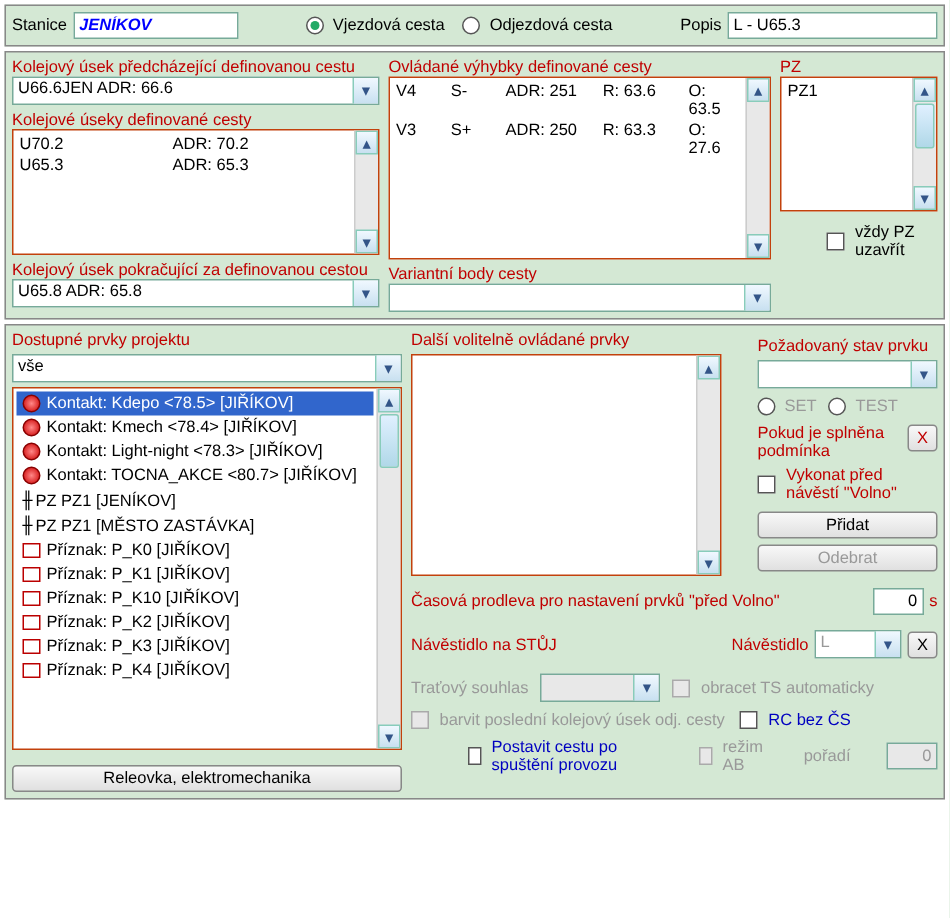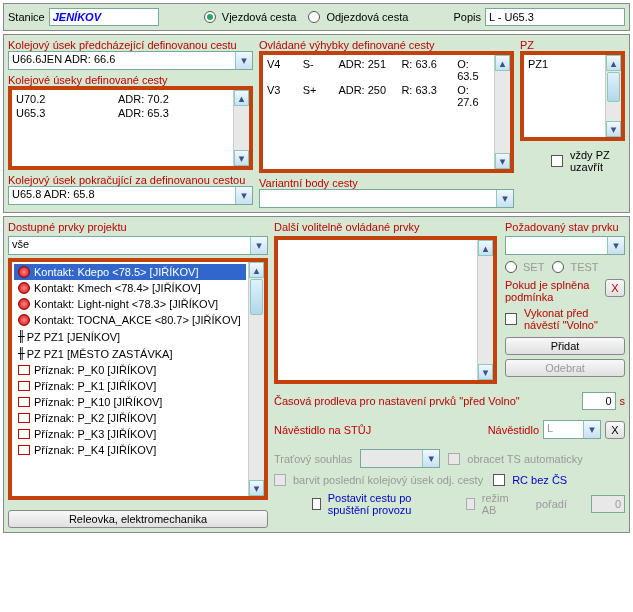--- a/index.html
+++ b/index.html
@@ -7,21 +7,21 @@
 .panel { background: #d4e8d4; border: 1px solid #888; margin: 3px; padding: 4px; }
 .row { display: flex; align-items: center; gap: 4px; }
 .red-label { color: #c00000; }
 .blue-label { color: #0000c0; }
 input[type=text] { background: #fff; border: 1px solid #7a9; padding: 1px 3px; height: 18px; }
 input[type=text].blue { color: #0000ff; font-weight: bold; }
 .radio { width: 12px; height: 12px; border-radius: 50%; border: 1px solid #555; display: inline-block; background: #fff; position: relative; margin-right: 2px; }
 .radio.on::after { content: ""; position: absolute; top: 2px; left: 2px; width: 6px; height: 6px; border-radius: 50%; background: #2a6; }
 .chk { width: 12px; height: 12px; border: 1px solid #555; display: inline-block; background: #fff; position: relative; margin-right: 3px; vertical-align: middle; }
 .chk.disabled { background: #e8e8e8; border-color: #aaa; }
-.listbox { background: #fff; border: 4px solid #c2410c; overflow: hidden; position: relative; }
+.listbox { background: #fff; border: 1px solid #c2410c; overflow: hidden; position: relative; }
 .scroll-track { position: absolute; right: 0; top: 0; bottom: 0; width: 16px; background: #e8e8e8; border-left: 1px solid #ccc; }
 .scroll-btn { height: 16px; background: linear-gradient(#f0f8ff,#c8e0f0); border: 1px solid #8cb; display: flex; align-items: center; justify-content: center; color: #358; }
 .scroll-thumb { background: linear-gradient(#e0f0ff,#b0d8e8); border: 1px solid #8cb; border-radius: 2px; position: absolute; left: 1px; right: 1px; }
 select, .combo { background: #fff; border: 1px solid #7a9; height: 19px; padding: 1px 18px 1px 3px; position: relative; }
 .combo-btn { position: absolute; right: 0; top: 0; width: 17px; height: 100%; background: linear-gradient(#f0f8ff,#c8e0f0); border-left: 1px solid #8cb; display: flex; align-items: center; justify-content: center; color: #358; }
 .btn { background: linear-gradient(#f8f8f8,#e0e0e0); border: 1px solid #888; border-radius: 3px; padding: 2px 8px; text-align: center; cursor: pointer; }
 .btn.disabled { color: #999; }
 .btn-x { width: 20px; padding: 2px 0; }
 .disabled-text { color: #999; }
 .list-content { position: absolute; top: 0; left: 0; right: 16px; bottom: 0; padding: 2px; }
@@ -183,21 +183,21 @@
         </div>
       <div class="scroll-track">
           <div class="scroll-btn">▴</div>
           <div class="scroll-thumb" style="top:17px; height:36px;"></div>
           <div class="scroll-btn" style="position:absolute;bottom:0;left:0;right:0;">▾</div>
         </div>
     </div>
     <div class="btn" style="margin-top:10px;">Releovka, elektromechanika</div>
   </div>
   <div style="flex:1; display:flex; flex-direction:column;">
-    <div class="row" style="align-items:flex-start; gap:8px;">
+    <div class="row" style="align-items:center; gap:24px;">
       <div style="flex:1;">
         <div class="red-label">Další volitelně ovládané prvky</div>
         <div class="listbox" style="height:148px; margin-top:3px;">
           <div class="scroll-track">
               <div class="scroll-btn">▴</div>
               <div class="scroll-btn" style="position:absolute;bottom:0;left:0;right:0;">▾</div>
             </div>
         </div>
       </div>
       <div style="width:120px;">

